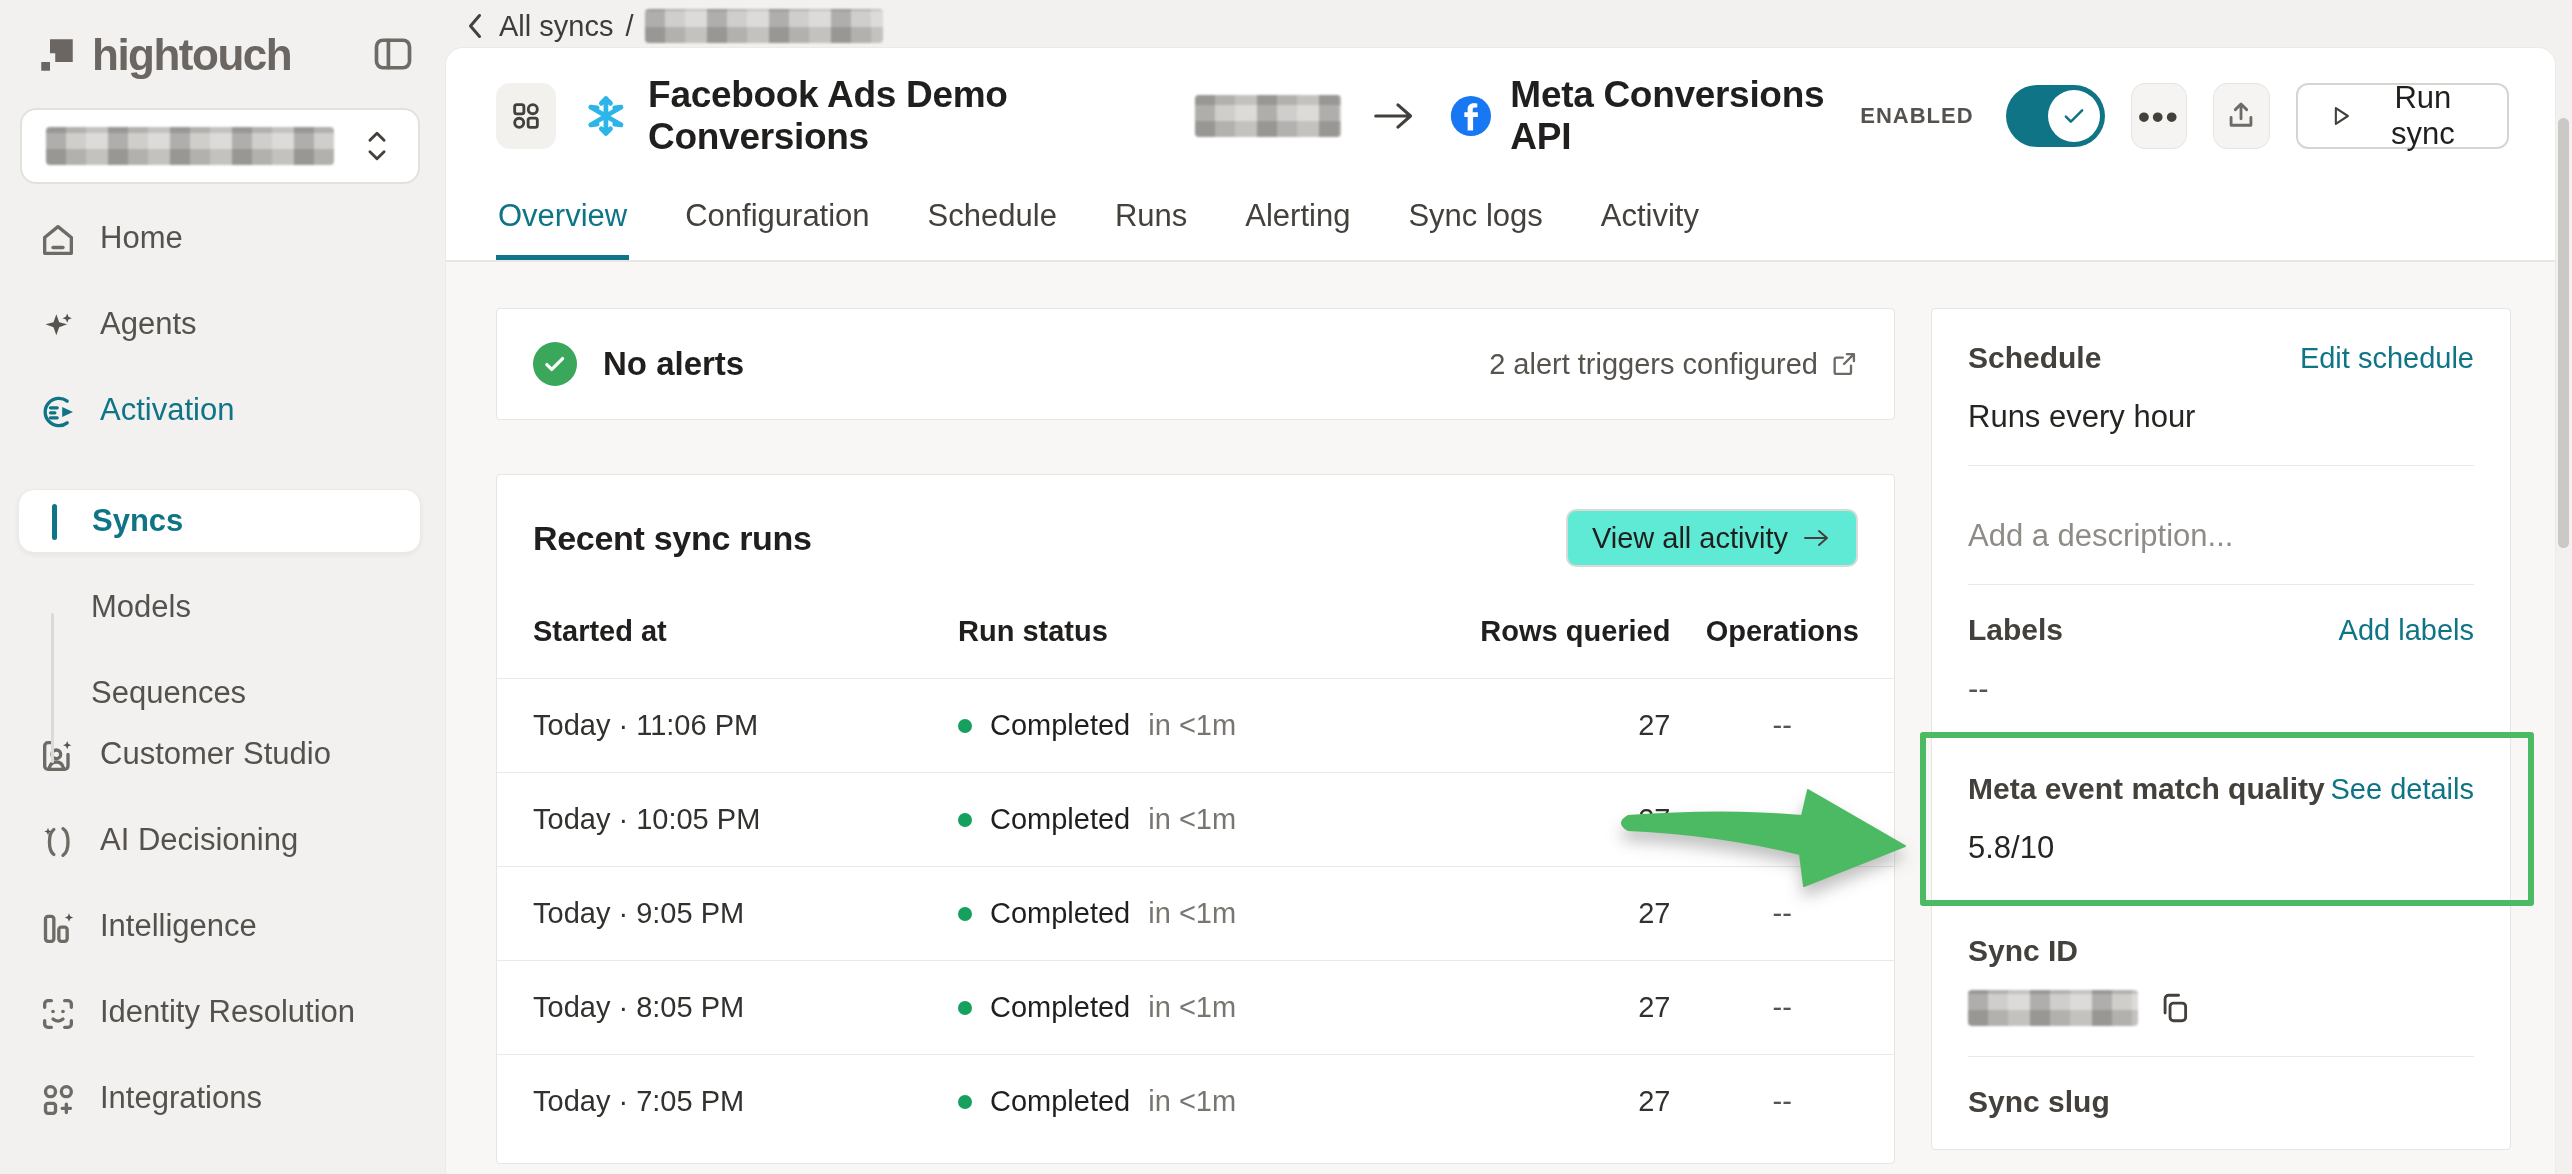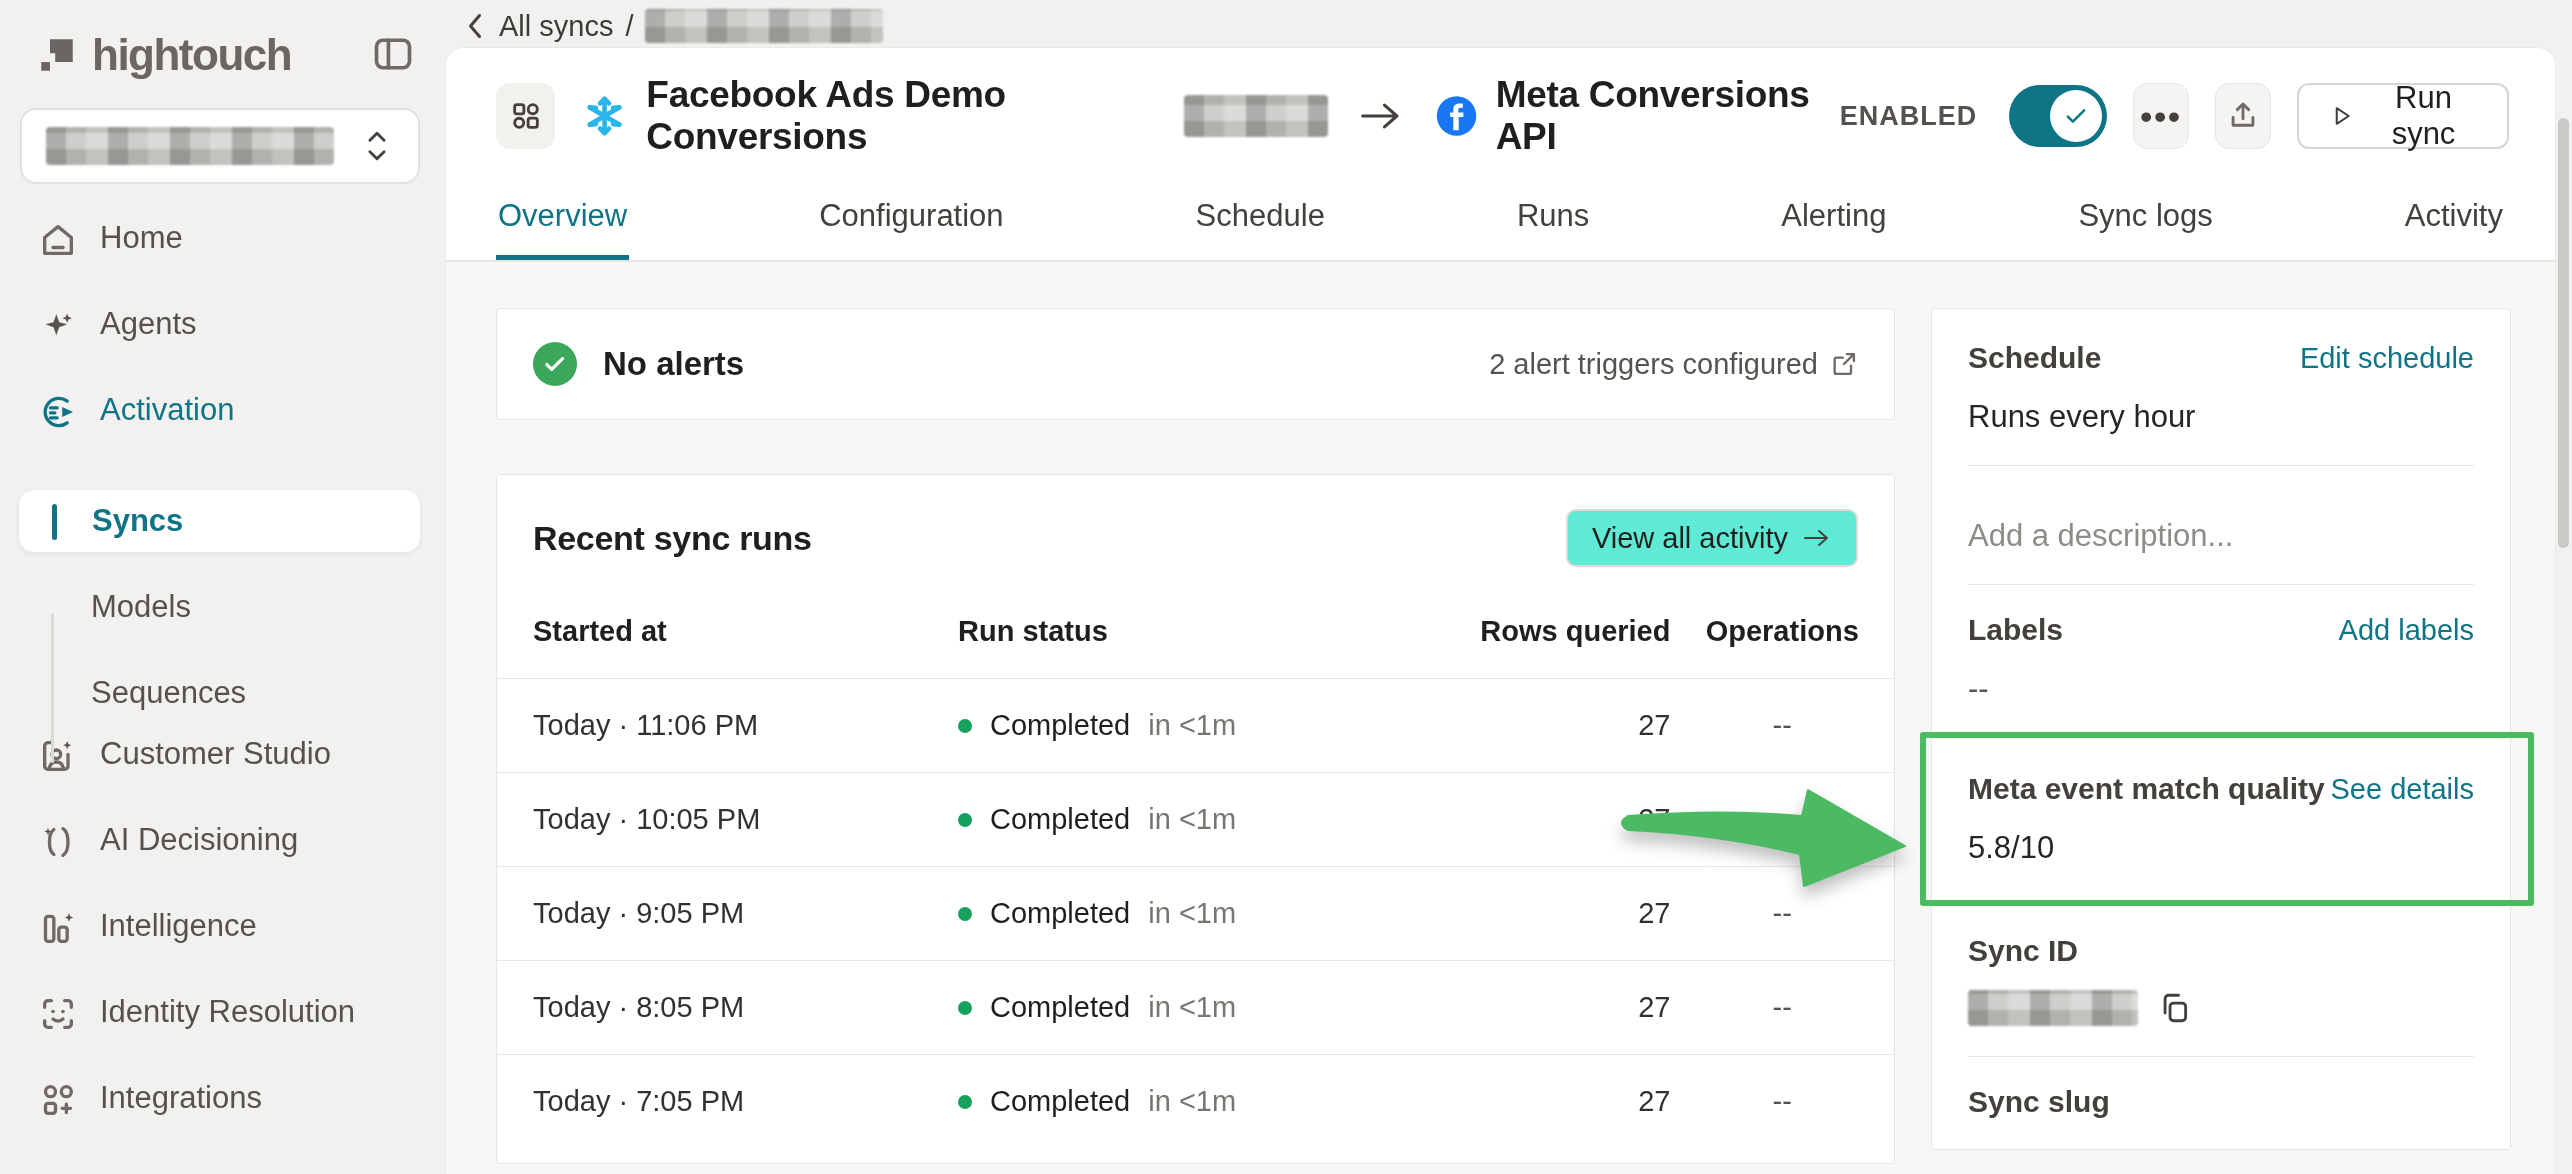--- a/index.html
+++ b/index.html
@@ -51,32 +51,32 @@
   .sync-header{ display:flex; align-items:center; padding:26px 46px 16px 50px; }
   .hbtn-grid{ width:66px; height:66px; border-radius:14px; background:#F2F1EE; border:none;
     display:flex; align-items:center; justify-content:center; cursor:pointer; }
   .src-icon{ margin-left:28px; }
   .sync-title{ margin-left:20px; font-size:37px; font-weight:600; color:#201F1E; letter-spacing:-.3px; }
   .title-redacted{ width:160px; height:42px; margin-left:8px; }
   .flow-arrow{ margin:0 30px; }
   .dest-icon{ }
   .dest-title{ margin-left:18px; font-size:37px; font-weight:600; color:#201F1E; letter-spacing:-.3px; }
   .header-right{ margin-left:auto; display:flex; align-items:center; }
-  .enabled-label{ font-size:27px; font-weight:600; color:#55524E; letter-spacing:1px; }
+  .enabled-label{ font-size:22px; font-weight:600; color:#55524E; letter-spacing:1px; }
   .toggle{ position:relative; margin-left:32px; width:116px; height:62px; background:#0E7486; border-radius:32px; border:none; cursor:pointer; }
   .toggle-knob{ position:absolute; right:5px; top:5px; width:52px; height:52px; background:#fff; border-radius:50%;
     display:flex; align-items:center; justify-content:center; }
   .hbtn{ margin-left:26px; width:66px; height:66px; border-radius:14px; background:#F5F4F2; border:1px solid #E7E5E2;
     display:flex; align-items:center; justify-content:center; cursor:pointer; }
   .dots{ font-size:34px; font-weight:700; color:#44403C; letter-spacing:2px; line-height:20px; }
   .run-btn{ margin-left:26px; height:66px; padding:0 30px; display:flex; align-items:center; gap:16px;
     background:#fff; border:2px solid #D8D5D1; border-radius:12px; cursor:pointer;
     font-size:31px; font-weight:500; color:#201F1E; }
 
-  .tabs{ display:flex; gap:54px; padding:0 50px; border-bottom:2px solid #E8E7E5;justify-content:space-between; }
+  .tabs{ display:flex; gap:54px; padding:0 50px; border-bottom:2px solid #E8E7E5; }
   .tab{ padding:24px 2px 26px; font-size:31px; font-weight:500; color:#44403C; cursor:pointer; }
   .tab.active{ color:#0E7486; box-shadow:inset 0 -5px 0 #0E7486; }
 
   .content{ flex:1; background:#F8F7F5; display:flex; gap:36px; padding:46px 44px 0 50px; overflow:hidden; }
   .left-col{ flex:1; min-width:0; }
   .right-col{ width:580px; }
 
   .card{ background:#fff; border:1px solid #E7E5E2; border-radius:4px; }
   .alert-card{ height:112px; display:flex; align-items:center; padding:0 36px; }
   .alert-check{ width:44px; height:44px; border-radius:50%; background:#3AA75B; display:flex; align-items:center; justify-content:center; }

